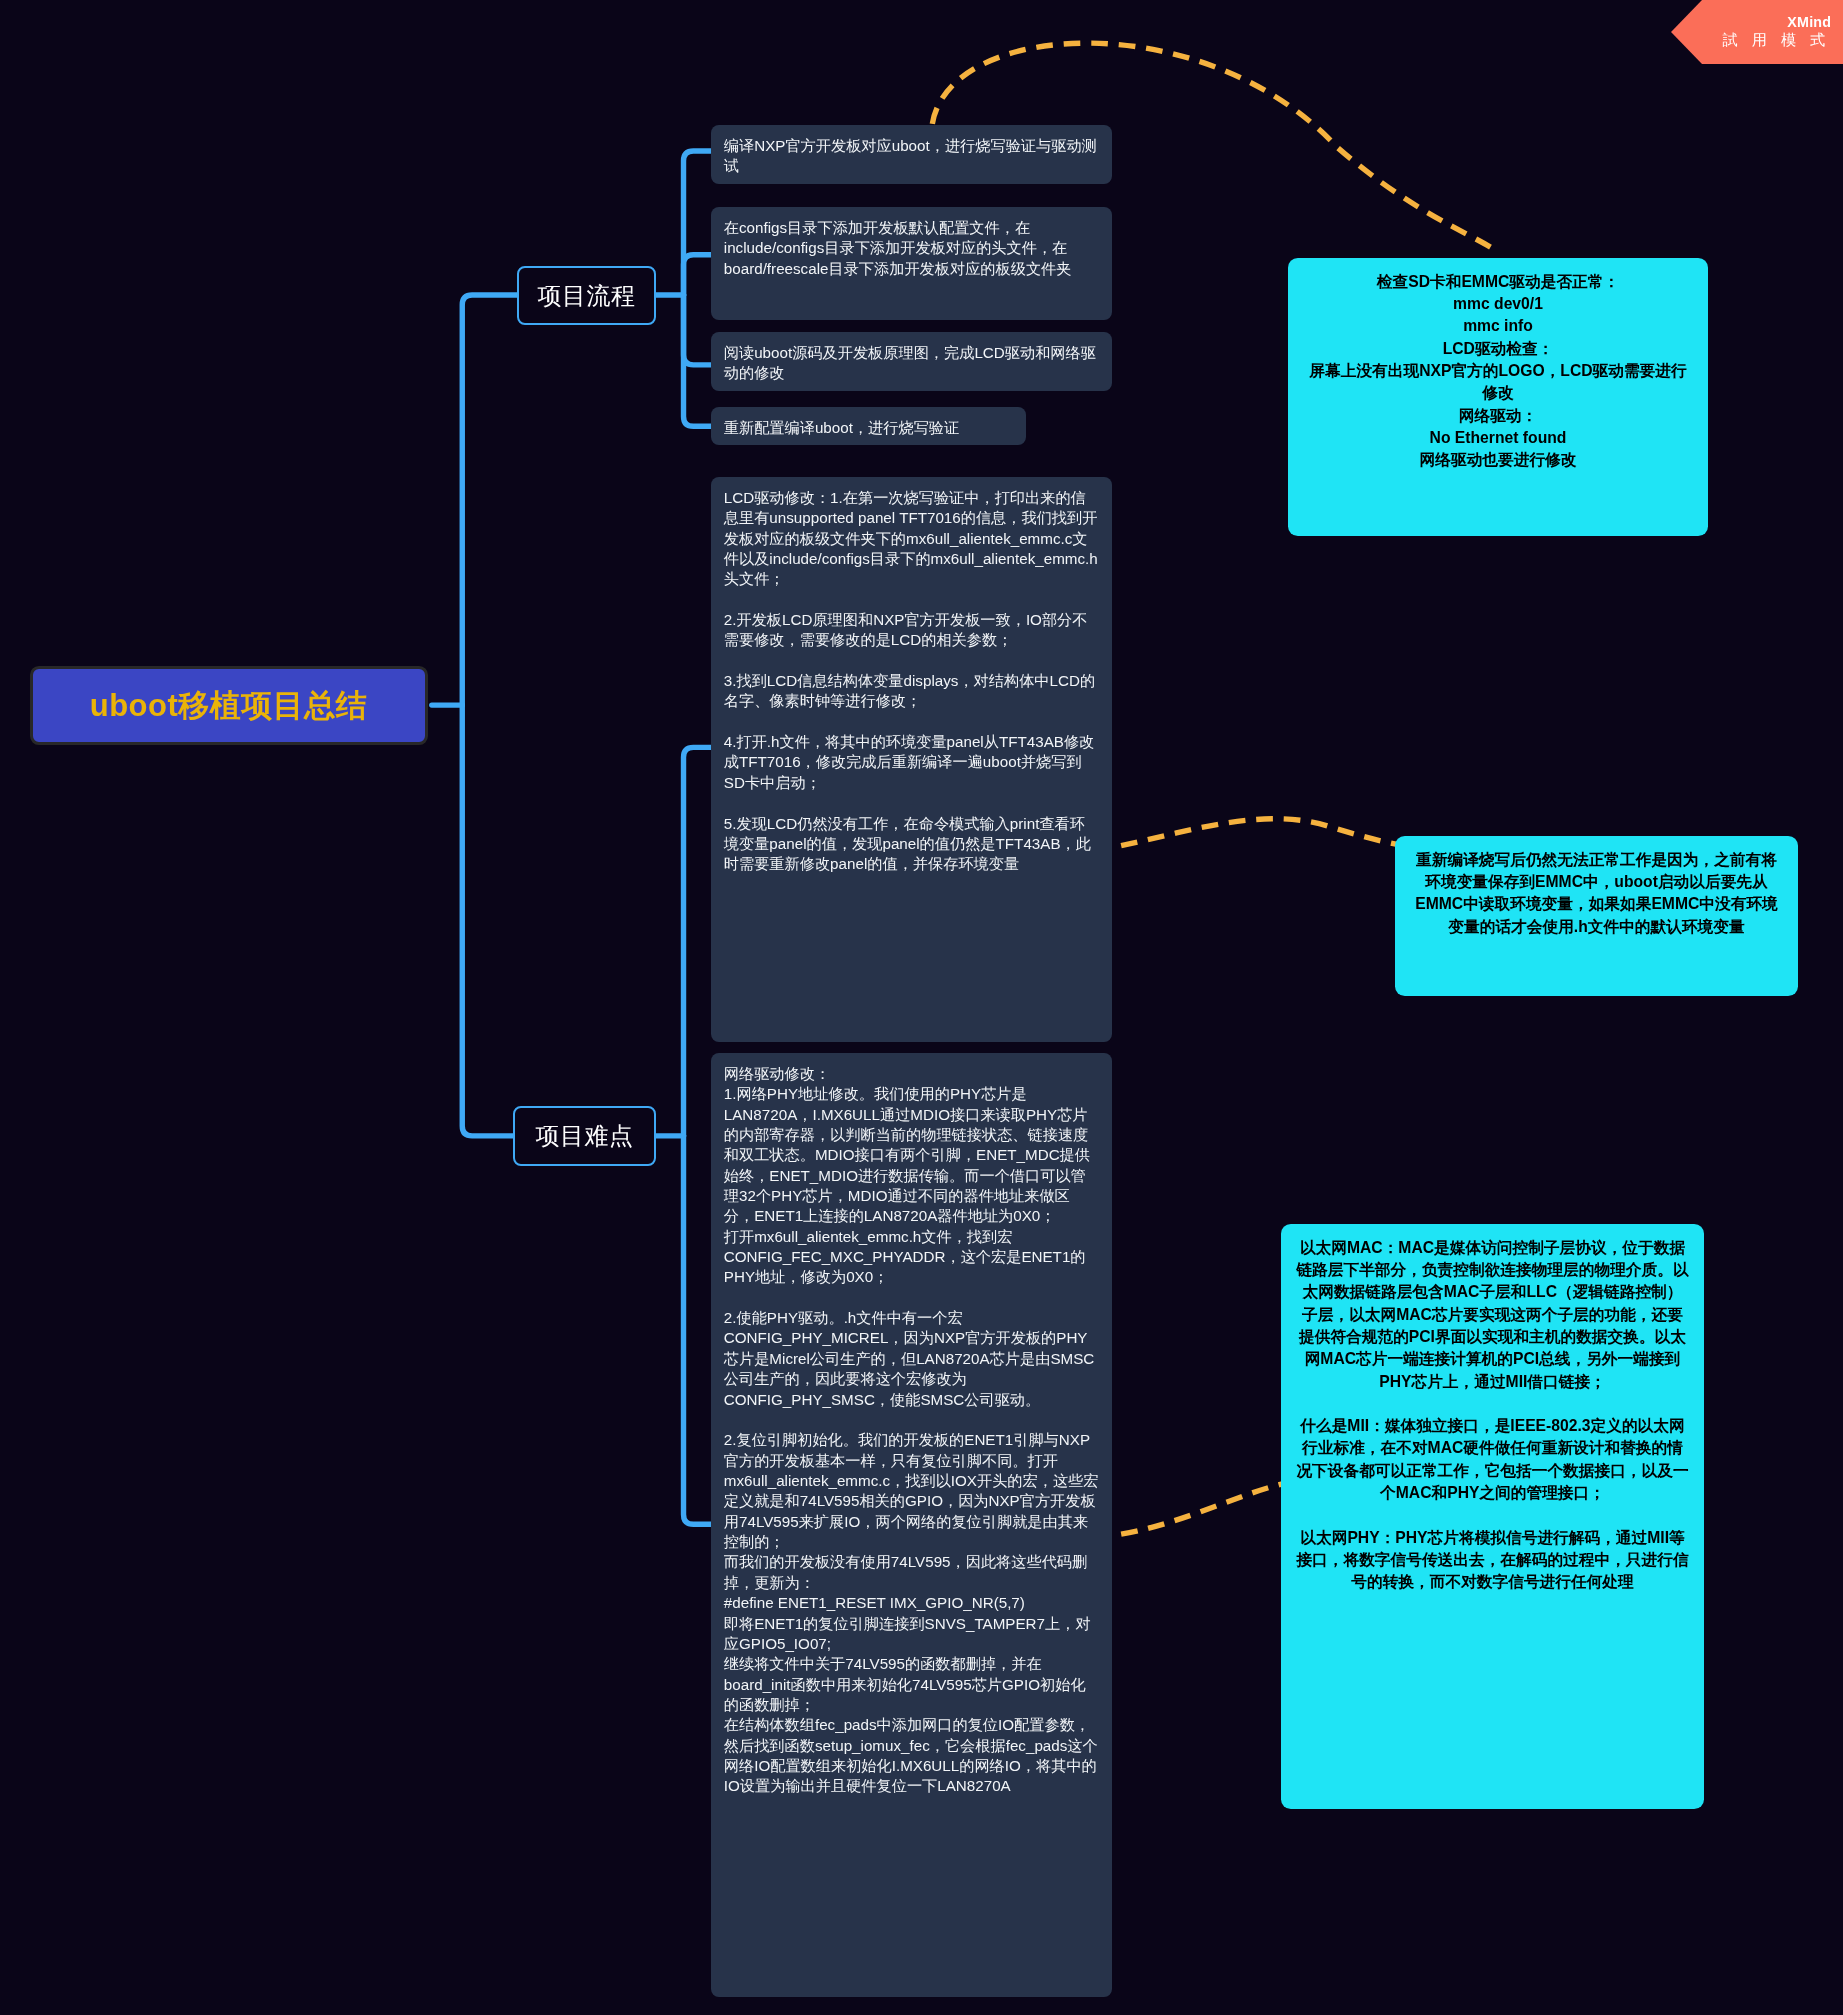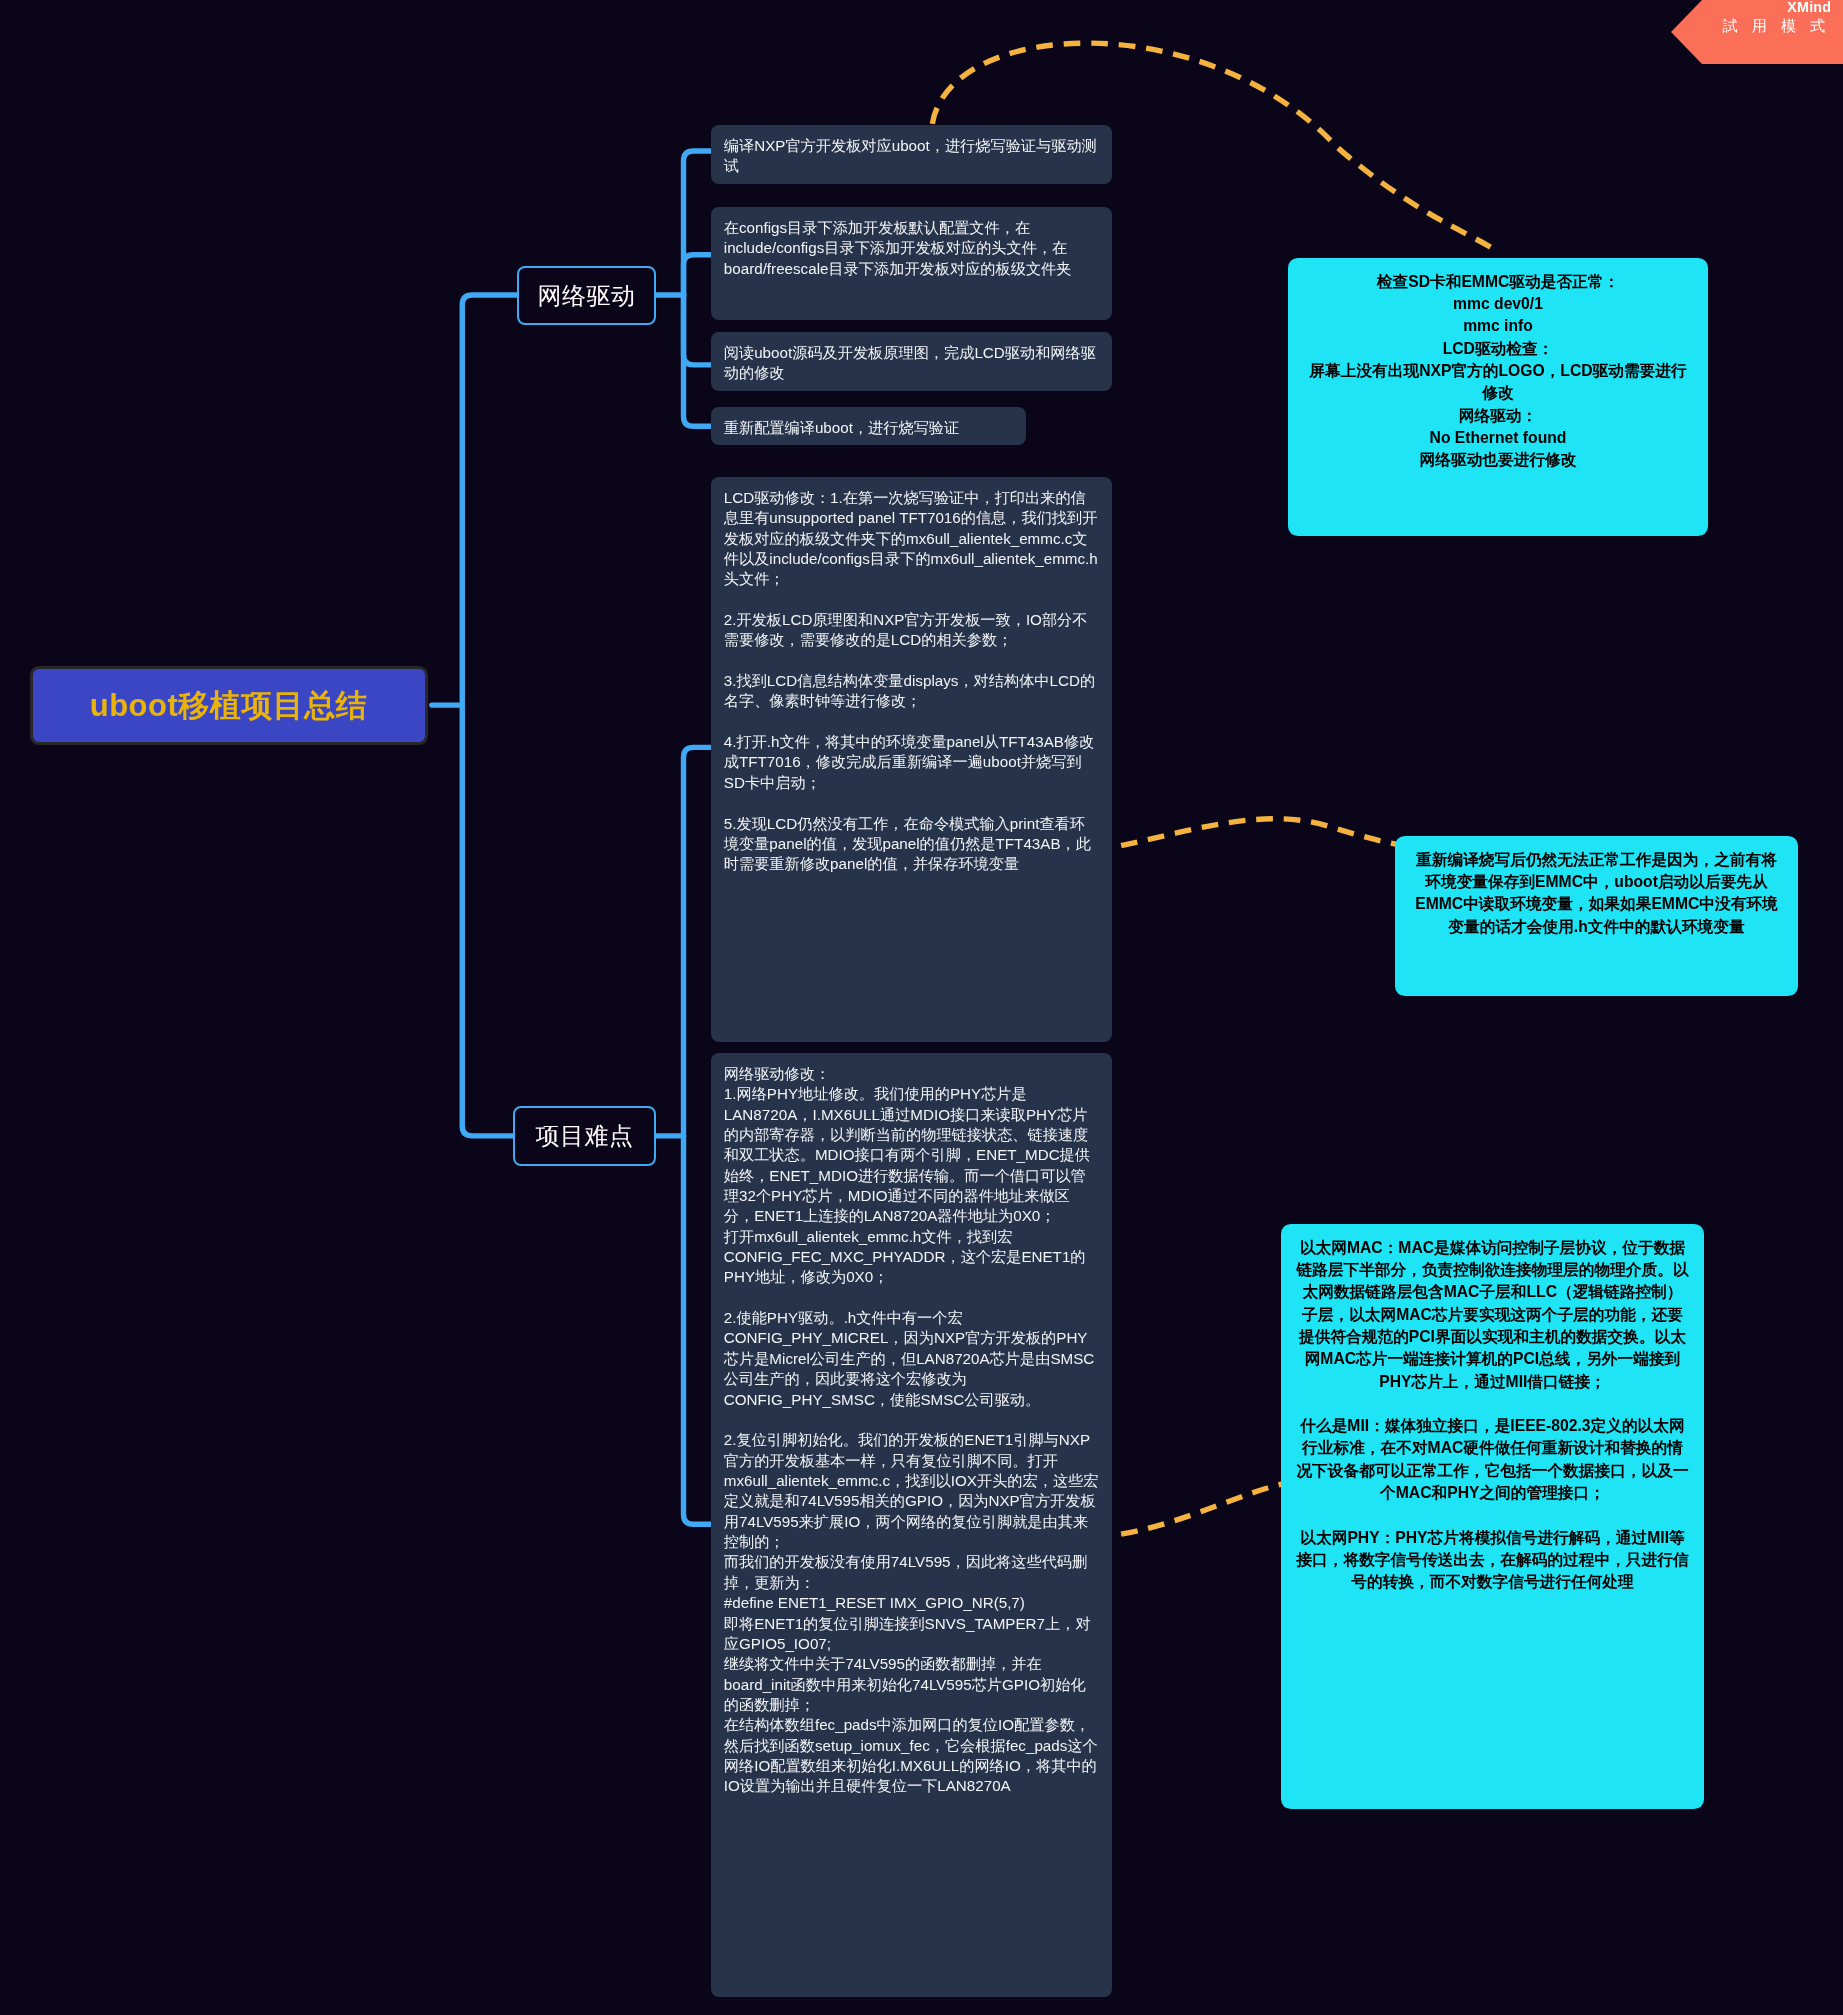--- a/index.html
+++ b/index.html
@@ -18,21 +18,21 @@
     pointer-events: none;
   }
 
   
   #xmind-badge {
     position: absolute; right: 0; top: 0;
     width: 173px; height: 64px;
     background: #fb6e58;
     clip-path: polygon(31px 0, 173px 0, 173px 64px, 31px 64px, 0 32px);
     display: flex; flex-direction: column;
-    align-items: flex-end; 
+    align-items: flex-end; justify-content: center;
     padding-right: 12.8px;
   }
   #xmind-badge .x-name {
     color: #ffffff; font-size: 14.3px; font-weight: bold;
     letter-spacing: 0.2px; line-height: 1.1;
   }
   #xmind-badge .x-mode {
     color: #ffffff; font-size: 15.2px; letter-spacing: 4.9px;
     line-height: 1.25; padding-right: 1px;
   }
@@ -125,21 +125,21 @@
     </g>
   </svg>
 
   <div id="xmind-badge">
     <span class="x-name">XMind</span>
     <span class="x-mode">試 用 模 式</span>
   </div>
 
   <div id="root-node">uboot移植项目总结</div>
 
-  <div id="branch-flow" class="branch-node">网络驱动</div>
+  <div id="branch-flow" class="branch-node">项目流程</div>
   <div id="branch-problem" class="branch-node">项目难点</div>
 
   <div class="topic" style="left:711px; top:125px; width:401px; height:59px;">编译NXP官方开发板对应uboot，进行烧写验证与驱动测试</div>
 
   <div class="topic" style="left:711px; top:332px; width:401px; height:59px;">阅读uboot源码及开发板原理图，完成LCD驱动和网络驱动的修改</div>
 
   <div class="topic" style="left:711px; top:207px; width:401px; height:113px;">在configs目录下添加开发板默认配置文件，在include/configs目录下添加开发板对应的头文件，在board/freescale目录下添加开发板对应的板级文件夹</div>
 
   <div class="topic" style="left:711px; top:407px; width:315px; height:38px;">重新配置编译uboot，进行烧写验证</div>
 

